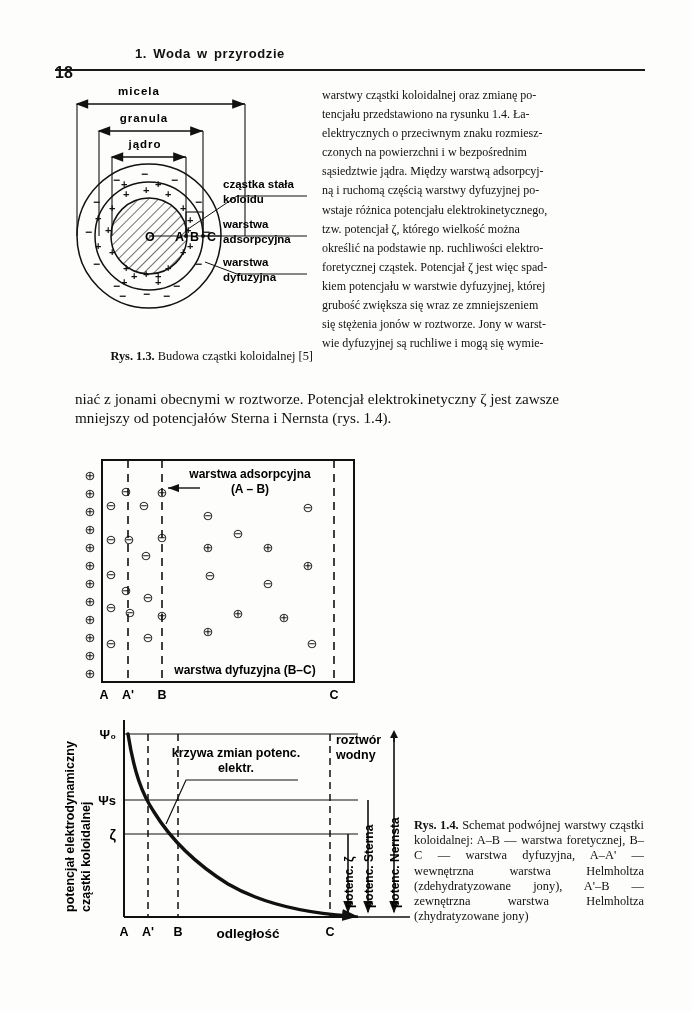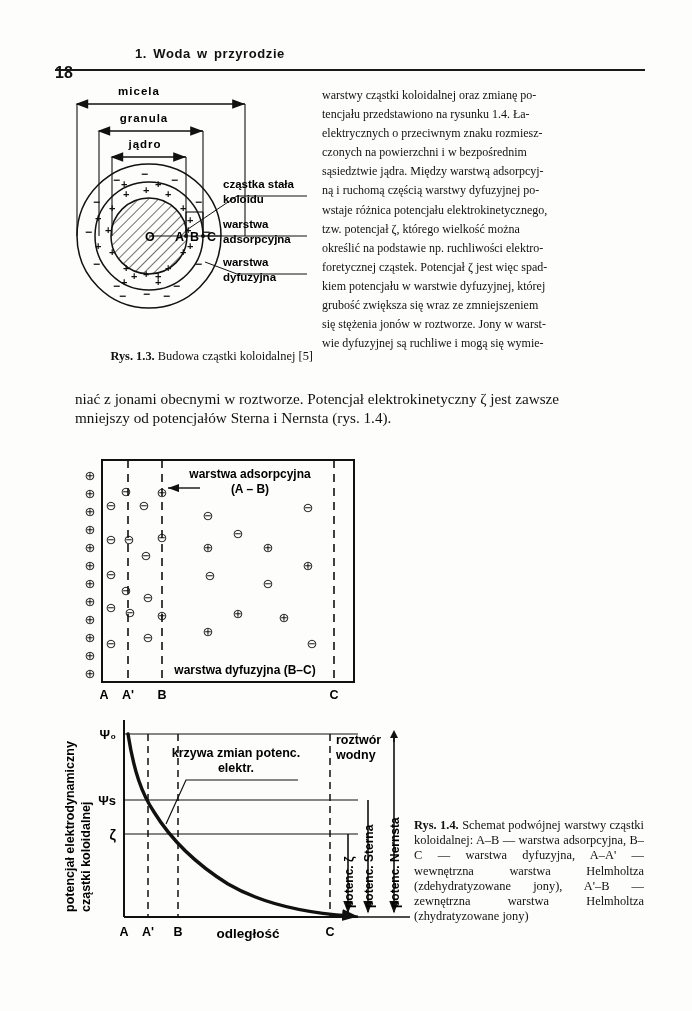--- a/index.html
+++ b/index.html
@@ -333,16 +333,16 @@
       <path d="M332,26 L336,18 L340,26" fill="#111"></path>
 
       <text transform="translate(295,196) rotate(-90)" class="hand" font-size="12">potenc. ζ</text>
       <text transform="translate(315,196) rotate(-90)" class="hand" font-size="12">potenc. Sterna</text>
       <text transform="translate(341,196) rotate(-90)" class="hand" font-size="12">potenc. Nernsta</text>
     </svg>
   </div>
 
   <div class="cap14">
     <b>Rys. 1.4.</b>
-    <span>Schemat podwójnej warstwy cząstki koloidalnej: A–B — warstwa adsorpcyjna, B–C — warstwa dyfuzyjna, A–A' — wewnętrzna warstwa Helmholtza (zdehydratyzowane jony), A'–B — zewnętrzna warstwa Helmholtza (zhydratyzowane jony)</span>
+    <span>Schemat podwójnej warstwy cząstki koloidalnej: A–B — warstwa foretycznej, B–C — warstwa dyfuzyjna, A–A' — wewnętrzna warstwa Helmholtza (zdehydratyzowane jony), A'–B — zewnętrzna warstwa Helmholtza (zhydratyzowane jony)</span>
   </div>
 
 </div>
 
 </body></html>

